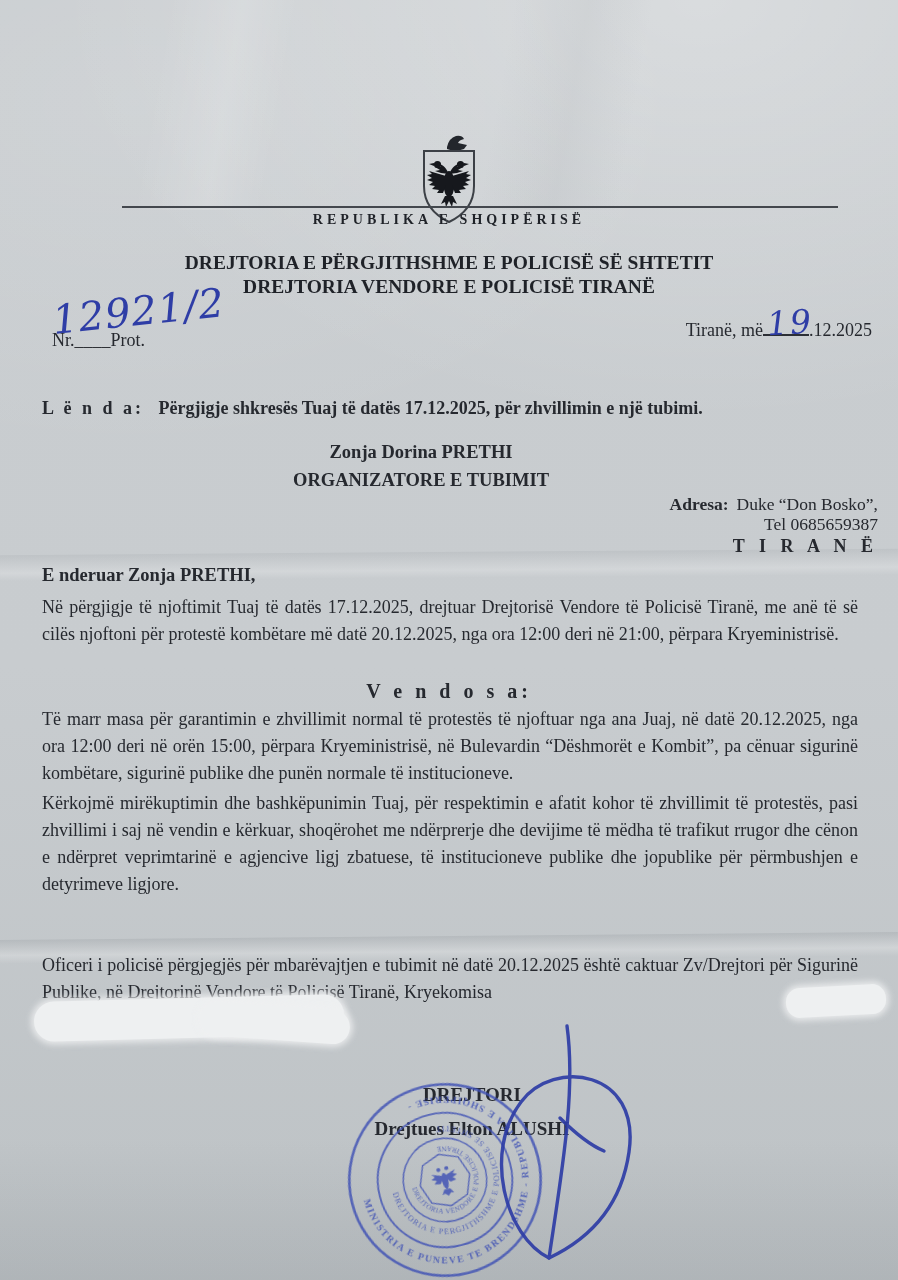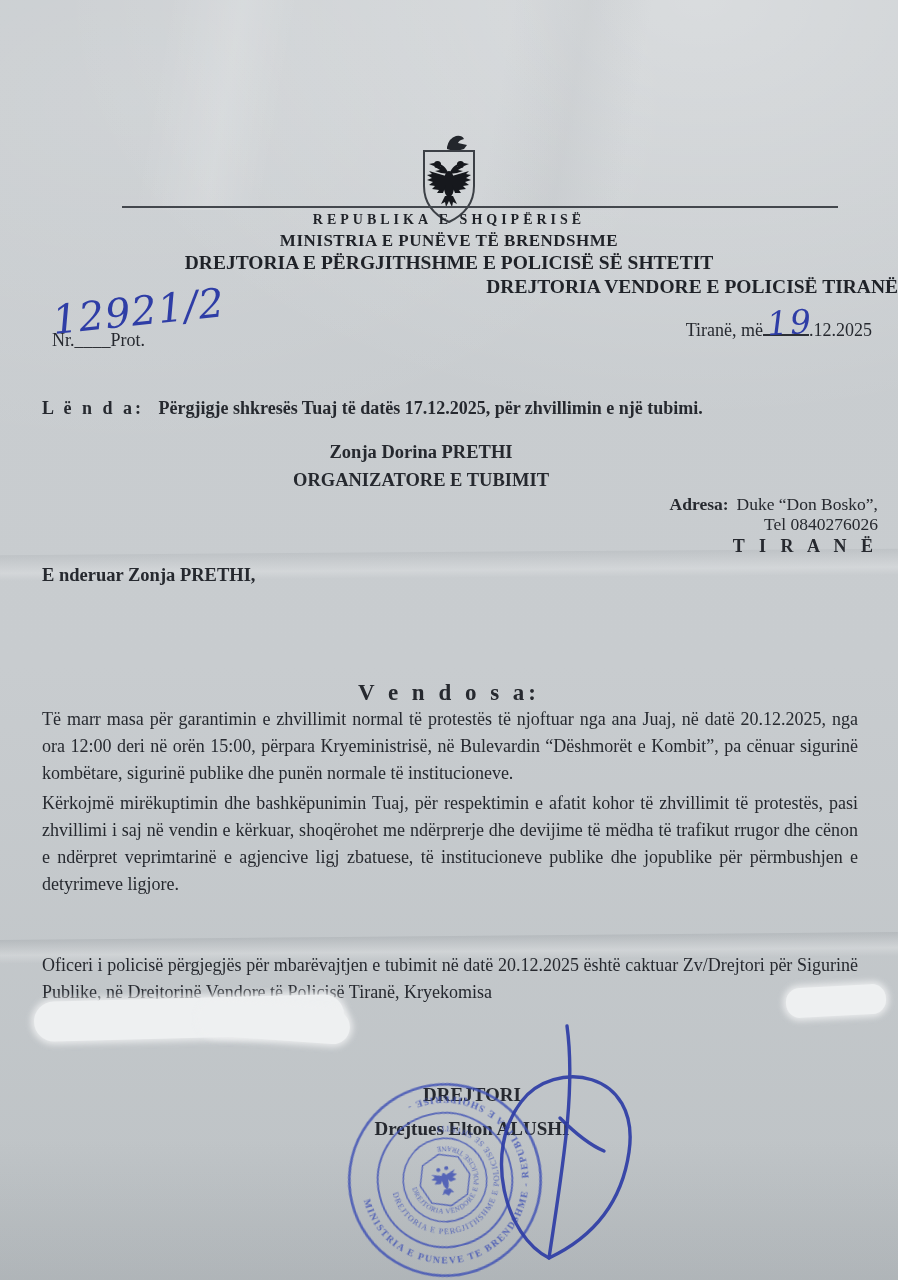--- a/index.html
+++ b/index.html
@@ -21,42 +21,42 @@
   .crease.c2{top:936px;height:24px;background:linear-gradient(180deg,rgba(100,106,112,.14),rgba(255,255,255,.22) 65%,transparent);transform:rotate(-.5deg);}
   .crease.c3{top:0;height:210px;background:linear-gradient(100deg,transparent 18%,rgba(255,255,255,.14) 26%,transparent 32%,transparent 55%,rgba(120,126,132,.08) 63%,transparent 70%);}
   .shade-bottom{position:absolute;left:0;bottom:0;width:100%;height:140px;background:linear-gradient(180deg,transparent,rgba(105,112,118,.16));pointer-events:none;}
 
   .abs{position:absolute;}
   .ctr{left:0;width:898px;text-align:center;}
 
   .hdr1{top:212px;font-size:14px;font-weight:bold;letter-spacing:4px;color:#1f2228;}
   .hdr2{top:231px;font-size:17px;font-weight:bold;letter-spacing:.5px;color:#1f2228;}
   .hdr3{top:252px;font-size:19.5px;font-weight:bold;color:#1f2228;}
-  .hdr4{top:276px;font-size:19.5px;font-weight:bold;color:#1f2228;text-align:right;}
+  .hdr4{top:276px;font-size:19.5px;font-weight:bold;color:#1f2228;}
   .hdr-rule{top:206px;left:122px;width:716px;height:2px;background:#43474d;}
 
   .hw{color:#2e3da6;font-family:"DejaVu Serif",serif;font-style:italic;}
   .hw-prot{top:288px;left:52px;font-size:40px;letter-spacing:1px;transform:rotate(-6deg);}
   .nr-prot{top:330px;left:52px;font-size:18px;}
   .date-line{top:314px;right:26px;font-size:18px;}
   .day-slot{display:inline-block;width:46px;border-bottom:2px solid #2c2f35;position:relative;height:20px;vertical-align:baseline;}
   .hw-day{position:absolute;left:4px;bottom:-8px;font-size:33px;transform:rotate(-4deg);letter-spacing:2px;}
 
   .subject{top:398px;left:42px;right:38px;font-size:18px;font-weight:bold;}
   .subject .lbl{letter-spacing:3px;margin-right:10px;}
   .addr-name{top:442px;font-size:18.5px;font-weight:bold;transform:translateX(-28px);}
   .addr-role{top:470px;font-size:18.5px;font-weight:bold;transform:translateX(-28px);}
   .addr-block{top:494px;right:20px;text-align:right;font-size:17.5px;line-height:20px;}
   .addr-block .lbl{font-weight:bold;margin-right:8px;}
   .addr-city{font-weight:bold;letter-spacing:5px;margin-top:2px;font-size:18px;}
 
   .salutation{top:565px;left:42px;font-size:18.5px;font-weight:bold;}
   .para{left:42px;width:816px;font-size:18px;line-height:27px;text-align:justify;}
   .p1{top:594px;}
-  .vendosa{top:680px;font-size:23px;font-weight:bold;letter-spacing:4px;}
+  .vendosa{top:680px;font-size:20px;font-weight:bold;letter-spacing:4px;}
   .p2{top:706px;}
   .p3{top:790px;}
   .p4{top:898px;}
   .p5{top:952px;}
   .closing{top:1036px;left:42px;font-size:18.5px;}
   .signer-title{top:1084px;left:392px;width:160px;text-align:center;font-size:19px;font-weight:bold;}
   .signer-name{top:1118px;left:312px;width:320px;text-align:center;font-size:19px;font-weight:bold;}
 
   .redact{position:absolute;background:#eef0f1;box-shadow:0 0 6px 3px rgba(238,240,241,.85);}
   .redact.a{left:786px;top:986px;width:100px;height:30px;border-radius:14px;transform:rotate(-3deg);}
@@ -90,47 +90,47 @@
       <path d="M17 29 l-5 1 5 2 z"></path>
       <path d="M47 29 l5 1 -5 2 z"></path>
       <path d="M29 42 L12 37 l3 3 -5 1 5 3 -5 2 6 2 -4 3 6 1 -3 3 7 1 -2 3 6 0 3 -8 z"></path>
       <path d="M35 42 L52 37 l-3 3 5 1 -5 3 5 2 -6 2 4 3 -6 1 3 3 -7 1 2 3 -6 0 -3 -8 z"></path>
       <path d="M28 62 l-4 8 4 -2 1 5 3 -6 3 6 1 -5 4 2 -4 -8 z"></path>
     </g>
   </svg>
   <div class="abs hdr-rule"></div>
 
   <div class="abs ctr hdr1">REPUBLIKA E SHQIPËRISË</div>
-  <div class="abs ctr hdr2">MINISTRIA E PUNËVE TË BRENDSHME</div>
   <div class="abs ctr hdr3">DREJTORIA E PËRGJITHSHME E POLICISË SË SHTETIT</div>
   <div class="abs ctr hdr4">DREJTORIA VENDORE E POLICISË TIRANË</div>
 
   <div class="abs hw hw-prot">12921/2</div>
   <div class="abs nr-prot">Nr.____Prot.</div>
 
   <div class="abs date-line">
     <span>Tiranë, më</span><span class="day-slot"><span class="hw hw-day">19</span></span><span>.12.2025</span>
   </div>
 
   <div class="abs subject">
     <span class="lbl">L ë n d a:</span>
     <span>Përgjigje shkresës Tuaj të datës 17.12.2025, për zhvillimin e një tubimi.</span>
   </div>
 
   <div class="abs ctr addr-name">Zonja Dorina PRETHI</div>
   <div class="abs ctr addr-role">ORGANIZATORE E TUBIMIT</div>
 
   <div class="abs addr-block">
     <div><span class="lbl">Adresa:</span><span>Duke “Don Bosko”,</span></div>
-    <div>Tel 0840276026</div>
+    <div>Tel 0685659387</div>
     <div class="addr-city">T I R A N Ë</div>
   </div>
 
   <div class="abs salutation">E nderuar Zonja PRETHI,</div>
 
+  <div class="abs para p1">Në përgjigje të njoftimit Tuaj të datës 17.12.2025, drejtuar Drejtorisë Vendore të Policisë Tiranë, me anë të së cilës njoftoni për protestë kombëtare më datë 20.12.2025, nga ora 12:00 deri në 21:00, përpara Kryeministrisë.</div>
   <div class="abs ctr vendosa">V e n d o s a:</div>
   <div class="abs para p2">Të marr masa për garantimin e zhvillimit normal të protestës të njoftuar nga ana Juaj, në datë 20.12.2025, nga ora 12:00 deri në orën 15:00, përpara Kryeministrisë, në Bulevardin “Dëshmorët e Kombit”, pa cënuar sigurinë kombëtare, sigurinë publike dhe punën normale të institucioneve.</div>
   <div class="abs para p3">Kërkojmë mirëkuptimin dhe bashkëpunimin Tuaj, për respektimin e afatit kohor të zhvillimit të protestës, pasi zhvillimi i saj në vendin e kërkuar, shoqërohet me ndërprerje dhe devijime të mëdha të trafikut rrugor dhe cënon e ndërpret veprimtarinë e agjencive ligj zbatuese, të institucioneve publike dhe jopublike për përmbushjen e detyrimeve ligjore.</div>
   <div class="abs para p5">Oficeri i policisë përgjegjës për mbarëvajtjen e tubimit në datë 20.12.2025 është caktuar Zv/Drejtori për Sigurinë Publike, në Drejtorinë Vendore të Policisë Tiranë, Kryekomisa</div>
 
   <div class="redact a"></div>
   <div class="redact b"></div>
   <div class="redact b2"></div>
 
   <div class="abs signer-title">DREJTORI</div>

